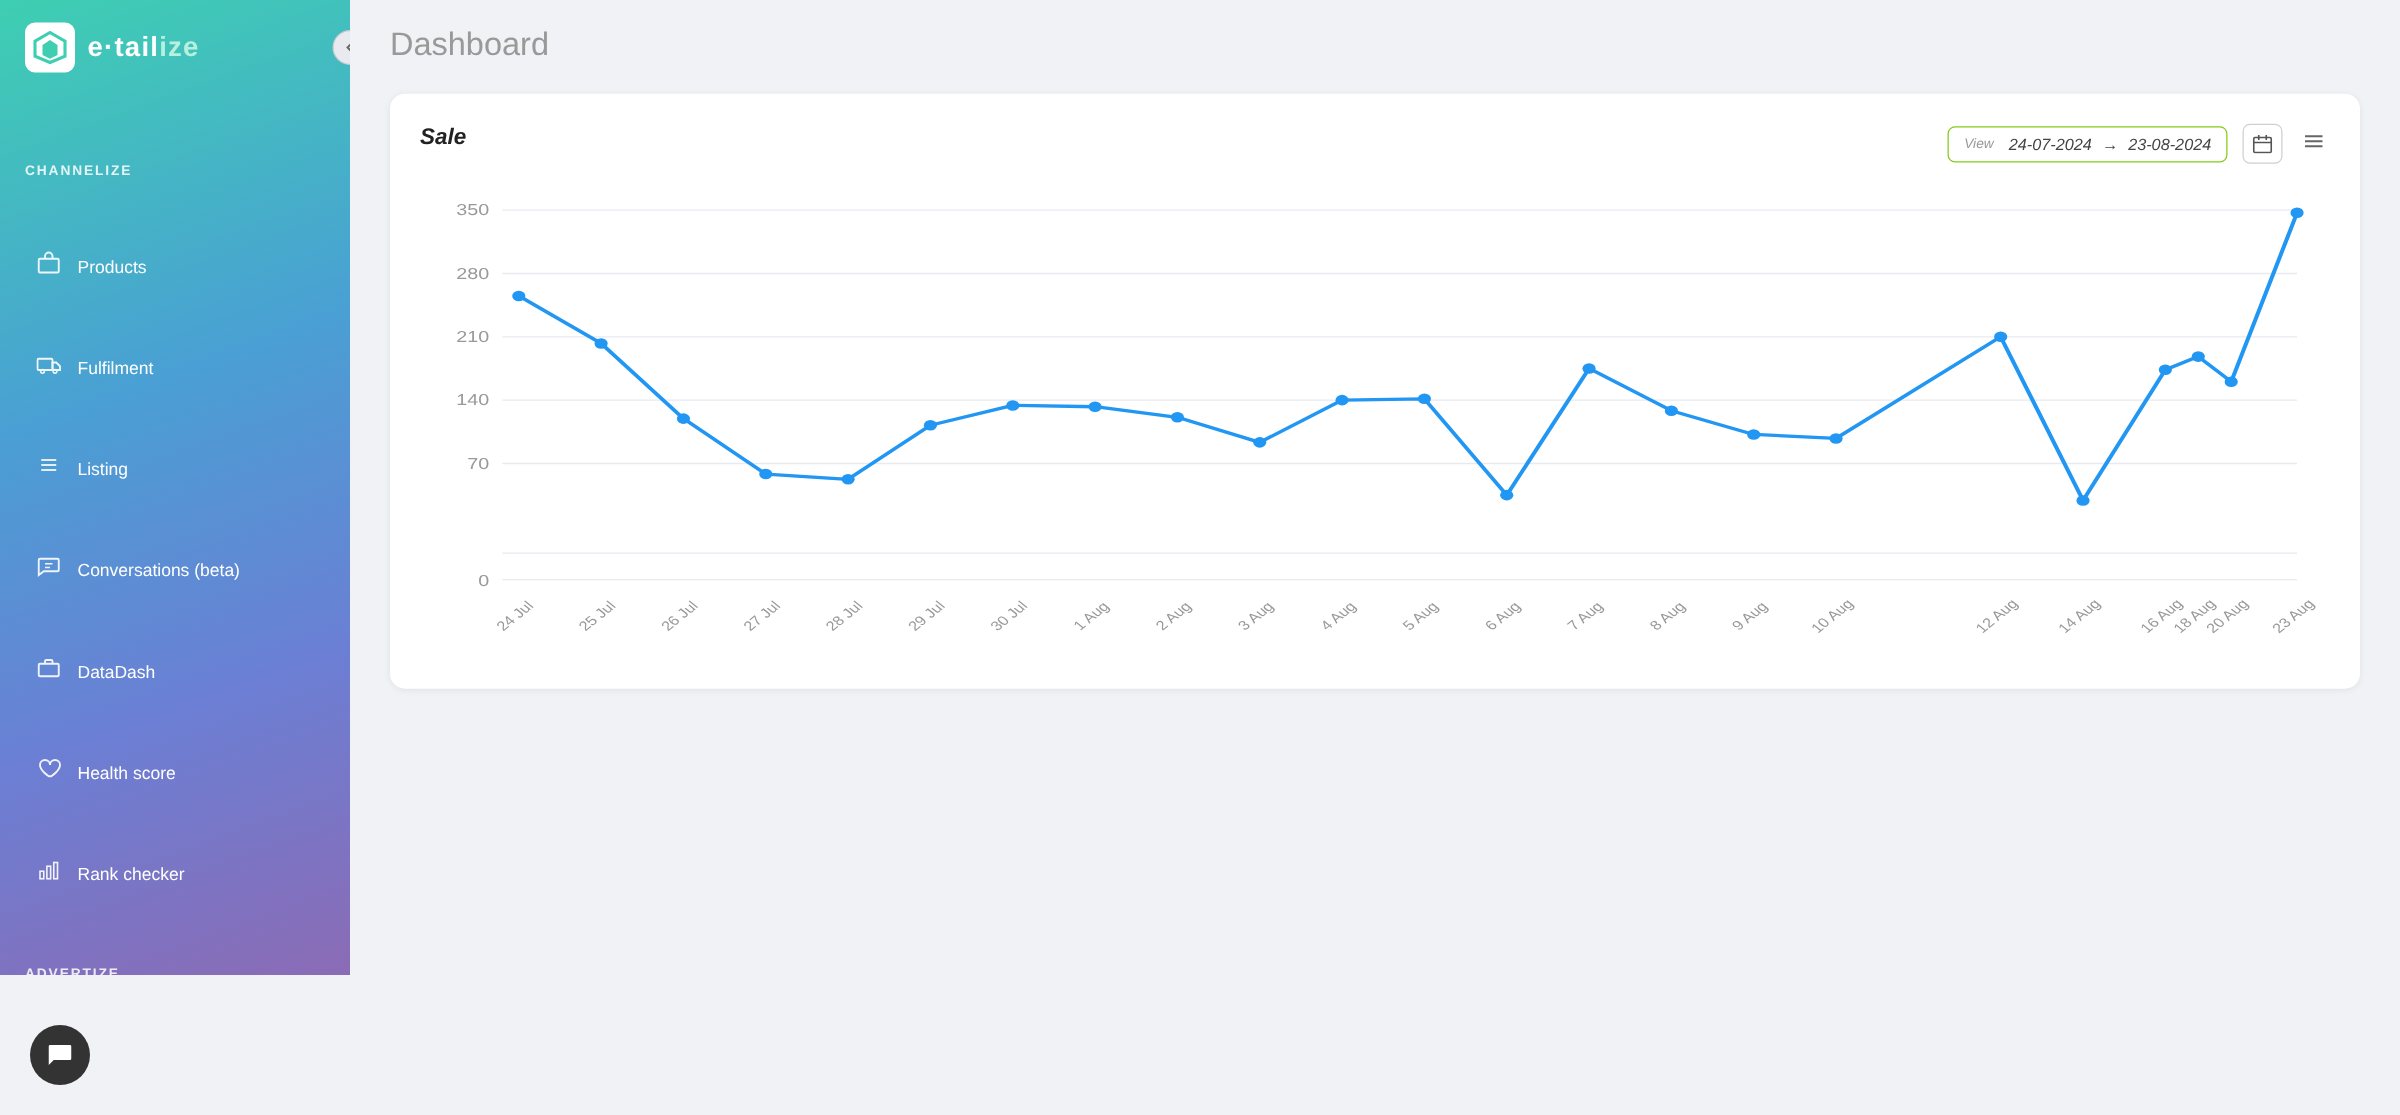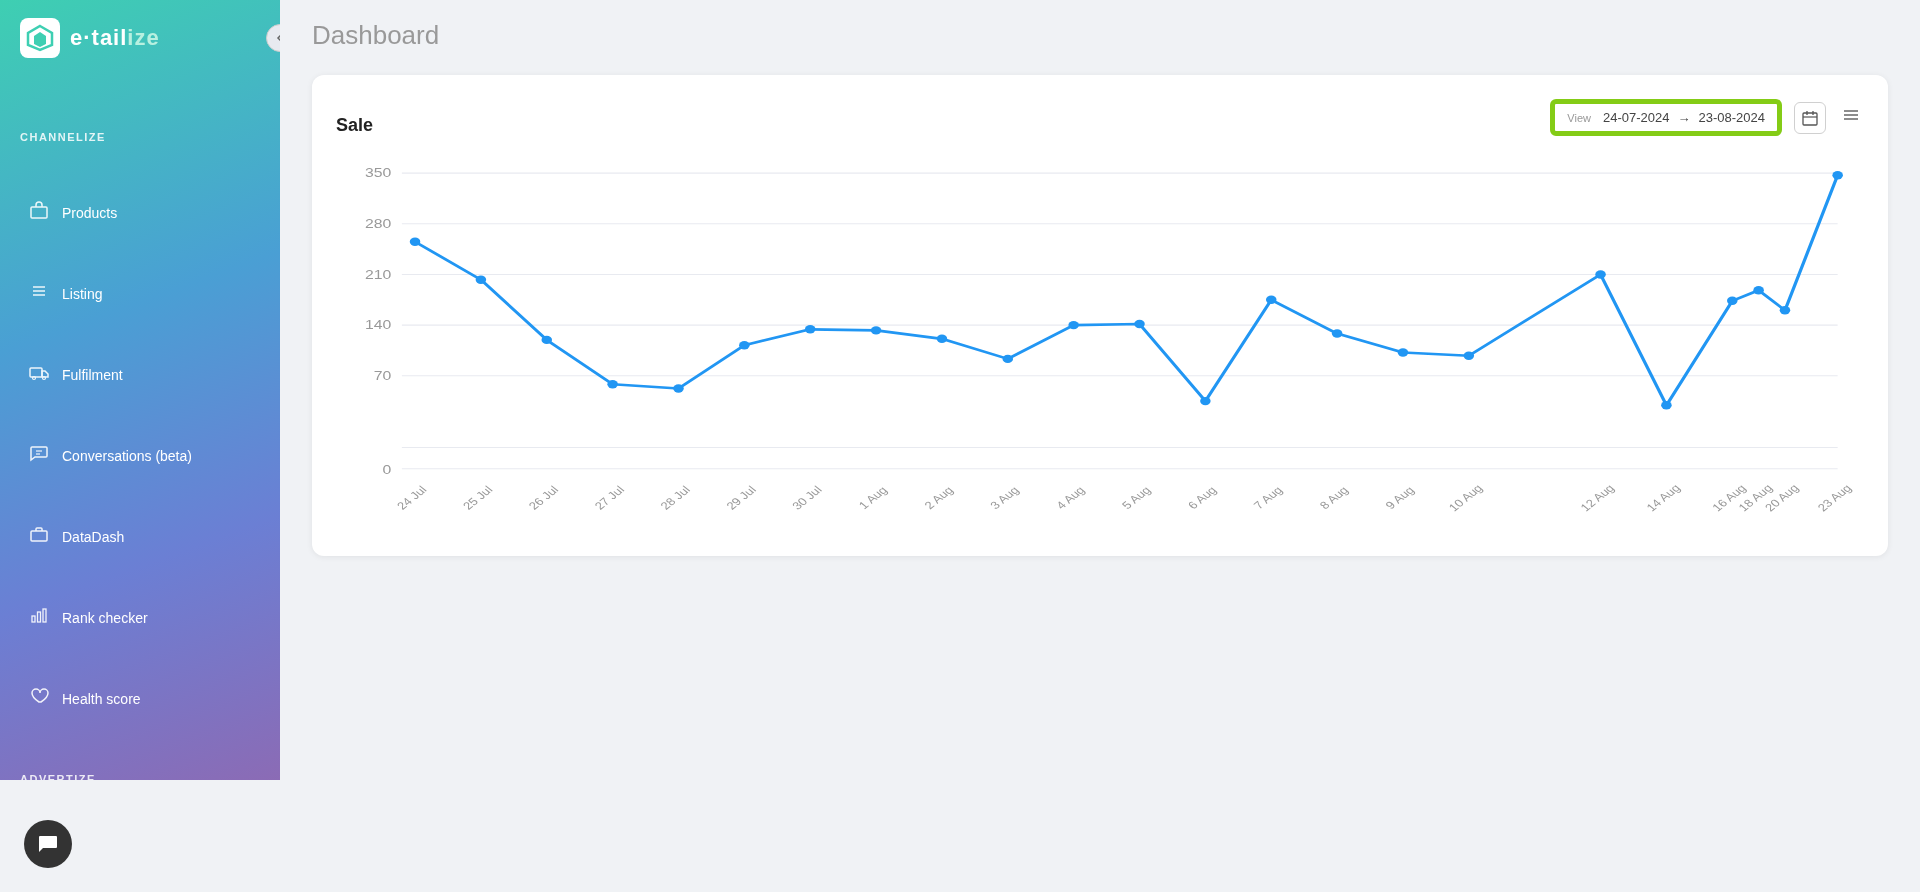--- a/index.html
+++ b/index.html
@@ -156,39 +156,40 @@
 
     
     .chart-card {
       background: white;
       border-radius: 12px;
       padding: 24px;
       box-shadow: 0 1px 6px rgba(0,0,0,0.07);
     }
     .chart-header {
       display: flex;
-      align-items: flex-end;
+      align-items: flex-start;
       justify-content: space-between;
       margin-bottom: 16px;
+      font-style: italic;
     }
     .chart-title {
       font-size: 18px;
       font-weight: 700;
       color: #222;
     }
     .chart-controls {
       display: flex;
       align-items: center;
       gap: 12px;
     }
     .date-range-box {
       display: flex;
       align-items: center;
       gap: 8px;
-      border: 5px solid #84cc16;
+      border: 1px solid #84cc16;
       border-radius: 6px;
       padding: 6px 12px;
       font-size: 13px;
       color: #444;
     }
     .date-range-box .view-label {
       font-size: 11px;
       color: #999;
       margin-right: 4px;
     }
@@ -282,43 +283,43 @@
         <rect x="2" y="7" width="16" height="11" rx="1" stroke="white" stroke-width="1.5"></rect>
         <path d="M7 7V5a3 3 0 016 0v2" stroke="white" stroke-width="1.5"></path>
       </svg>
     </span>
     <span>Products</span>
   </div>
 
   <div class="nav-item">
     <span class="nav-icon">
       <svg width="20" height="20" viewBox="0 0 20 20" fill="none">
-        <line x1="4" y1="6" x2="16" y2="6" stroke="white" stroke-width="1.5"></line>
-        <line x1="4" y1="10" x2="16" y2="10" stroke="white" stroke-width="1.5"></line>
-        <line x1="4" y1="14" x2="16" y2="14" stroke="white" stroke-width="1.5"></line>
-      </svg>
-    </span>
-    <span>Listing</span>
-  </div>
-
-  <div class="nav-item">
-    <span class="nav-icon">
-      <svg width="20" height="20" viewBox="0 0 20 20" fill="none">
         <rect x="1" y="6" width="12" height="9" rx="1" stroke="white" stroke-width="1.5"></rect>
         <path d="M13 9h3l3 3v3h-6V9z" stroke="white" stroke-width="1.5"></path>
         <circle cx="5" cy="16" r="1.5" stroke="white" stroke-width="1.2"></circle>
         <circle cx="15" cy="16" r="1.5" stroke="white" stroke-width="1.2"></circle>
       </svg>
     </span>
     <span>Fulfilment</span>
   </div>
 
   <div class="nav-item">
     <span class="nav-icon">
       <svg width="20" height="20" viewBox="0 0 20 20" fill="none">
+        <line x1="4" y1="6" x2="16" y2="6" stroke="white" stroke-width="1.5"></line>
+        <line x1="4" y1="10" x2="16" y2="10" stroke="white" stroke-width="1.5"></line>
+        <line x1="4" y1="14" x2="16" y2="14" stroke="white" stroke-width="1.5"></line>
+      </svg>
+    </span>
+    <span>Listing</span>
+  </div>
+
+  <div class="nav-item">
+    <span class="nav-icon">
+      <svg width="20" height="20" viewBox="0 0 20 20" fill="none">
         <path d="M3 4h14a1 1 0 011 1v8a1 1 0 01-1 1H6l-4 3V5a1 1 0 011-1z" stroke="white" stroke-width="1.5"></path>
         <line x1="7" y1="8" x2="13" y2="8" stroke="white" stroke-width="1.2"></line>
         <line x1="7" y1="11" x2="11" y2="11" stroke="white" stroke-width="1.2"></line>
       </svg>
     </span>
     <span>Conversations (beta)</span>
   </div>
 
 
   <div class="nav-item">
@@ -327,35 +328,35 @@
         <rect x="2" y="7" width="16" height="10" rx="1" stroke="white" stroke-width="1.5"></rect>
         <path d="M7 7V5a1 1 0 011-1h4a1 1 0 011 1v2" stroke="white" stroke-width="1.5"></path>
       </svg>
     </span>
     <span>DataDash</span>
   </div>
 
   <div class="nav-item">
     <span class="nav-icon">
       <svg width="20" height="20" viewBox="0 0 20 20" fill="none">
+        <path d="M10 16s-7-4.5-7-9a4 4 0 018 0 4 4 0 018 0c0 4.5-7 9-7 9z" stroke="white" stroke-width="1.5"></path>
+      </svg>
+    </span>
+    <span>Health score</span>
+  </div>
+
+  <div class="nav-item">
+    <span class="nav-icon">
+      <svg width="20" height="20" viewBox="0 0 20 20" fill="none">
         <rect x="3" y="11" width="3" height="6" stroke="white" stroke-width="1.3"></rect>
         <rect x="8.5" y="7" width="3" height="10" stroke="white" stroke-width="1.3"></rect>
         <rect x="14" y="4" width="3" height="13" stroke="white" stroke-width="1.3"></rect>
       </svg>
     </span>
     <span>Rank checker</span>
-  </div>
-
-  <div class="nav-item">
-    <span class="nav-icon">
-      <svg width="20" height="20" viewBox="0 0 20 20" fill="none">
-        <path d="M10 16s-7-4.5-7-9a4 4 0 018 0 4 4 0 018 0c0 4.5-7 9-7 9z" stroke="white" stroke-width="1.5"></path>
-      </svg>
-    </span>
-    <span>Health score</span>
   </div>
 
   <div class="section-label">ADVERTIZE</div>
 
   <div class="nav-item">
     <span class="nav-icon">
       <svg width="20" height="20" viewBox="0 0 20 20" fill="none">
         <rect x="2" y="4" width="16" height="12" rx="1" stroke="white" stroke-width="1.5"></rect>
         <line x1="2" y1="8" x2="18" y2="8" stroke="white" stroke-width="1.2"></line>
         <line x1="6" y1="12" x2="10" y2="12" stroke="white" stroke-width="1.2"></line>

